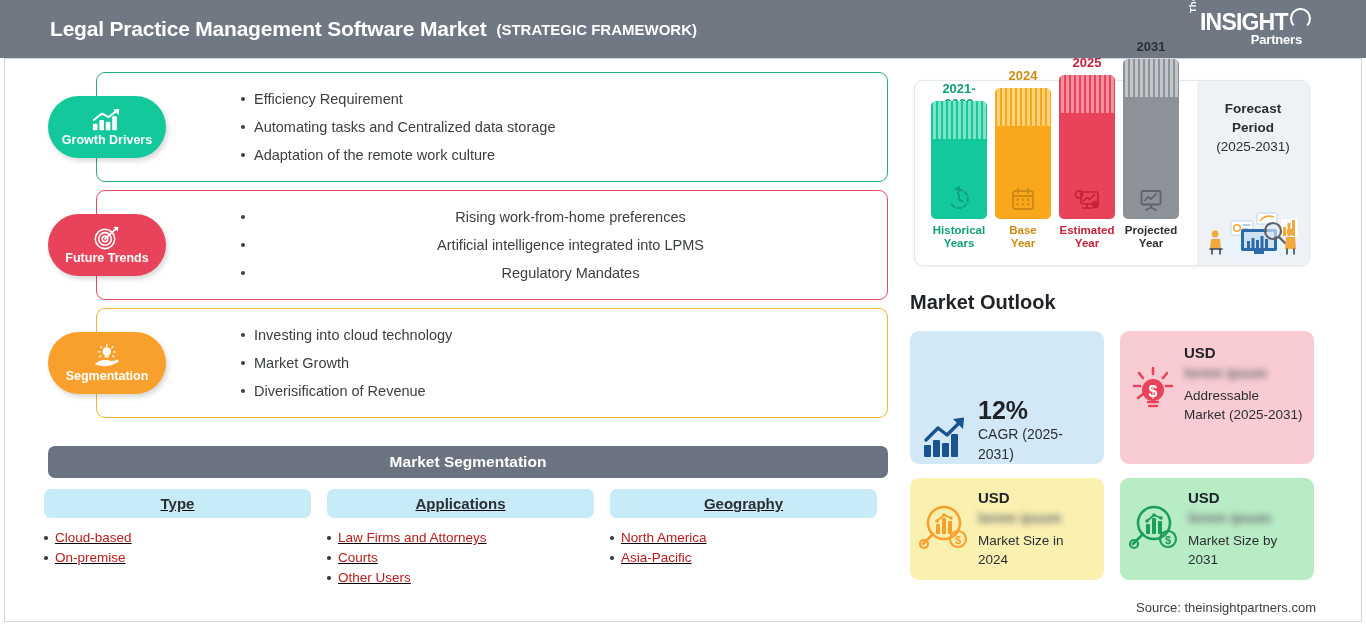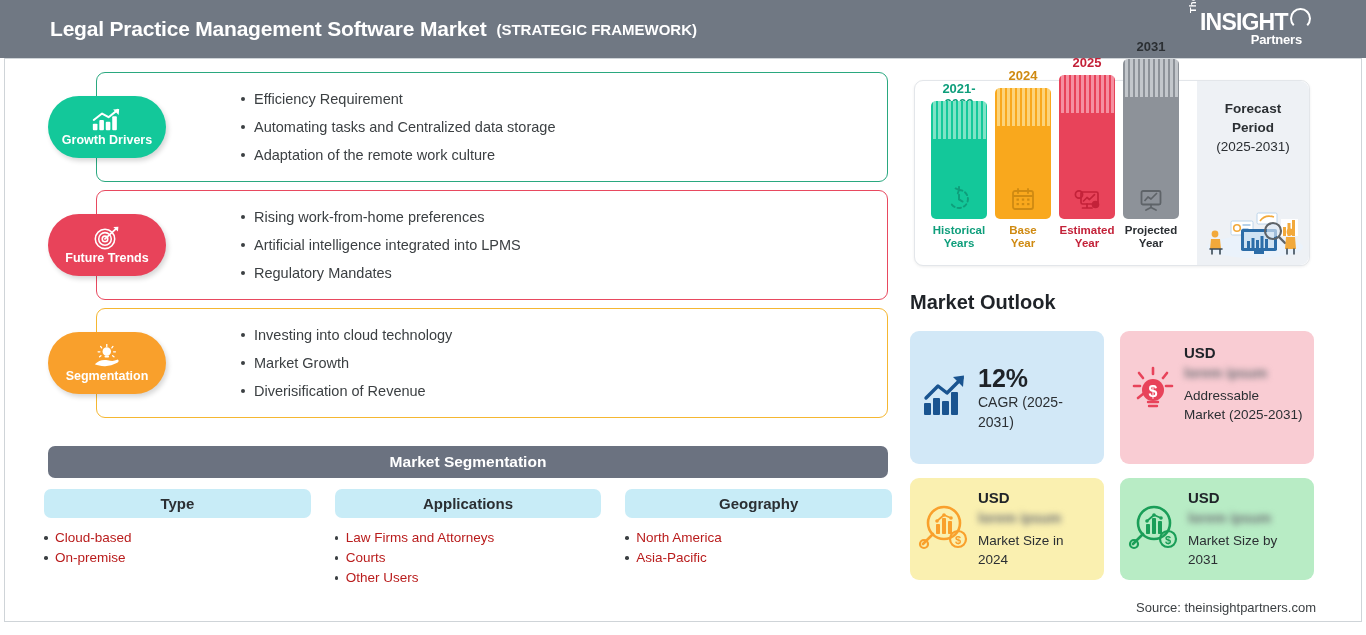--- a/index.html
+++ b/index.html
@@ -77,21 +77,21 @@
     color:#fff;font-size:12.5px;font-weight:bold;margin-top:1px;white-space:nowrap;
   }
   .pill-icon{height:24px;display:block;}
 
   
   .seg-title{
     position:absolute;left:48px;top:446px;width:840px;height:32px;
     background:#6b7280;border-radius:7px;color:#fff;font-size:15.5px;font-weight:bold;
     display:flex;align-items:center;justify-content:center;
   }
-  .seg-cols{position:absolute;left:44px;top:489px;width:848px;display:flex;gap:24px;}
+  .seg-cols{position:absolute;left:44px;top:489px;width:848px;display:flex;gap:16px;text-decoration:underline;}
   .seg-col{width:267px;}
   .seg-head{
     background:#c8ecf7;border-radius:7px;height:29px;
     display:flex;align-items:center;justify-content:center;
     font-size:15px;font-weight:bold;color:#2b2f33;
   }
   .seg-list{list-style:none;margin:10px 0 0 0;padding:0;}
   .seg-list li{
     position:relative;padding-left:11px;font-size:13.5px;color:#b91c1c;line-height:20px;
   }
@@ -129,21 +129,21 @@
   .forecast-t b{font-weight:bold;}
   .forecast-art{position:absolute;left:4px;bottom:6px;}
 
   
   .mo-title{
     position:absolute;left:910px;top:291px;font-size:20px;font-weight:bold;color:#1f2328;
   }
   .cards{position:absolute;left:910px;top:331px;width:410px;}
   .crow{display:flex;gap:16px;margin-bottom:14px;}
   .card{
-    border-radius:9px;box-sizing:border-box;position:relative;display:flex;align-items:center;
+    border-radius:9px;box-sizing:border-box;position:relative;display:flex;align-items:flex-end;
   }
   .card.blue{width:194px;height:133px;background:#d2e8f7;padding:0 12px;}
   .card.pink{width:194px;height:133px;background:#f9ccd3;padding:12px 10px 0 10px;align-items:flex-start;}
   .card.yellow{width:194px;height:102px;background:#faf0b0;padding:10px 10px 0 8px;align-items:flex-start;}
   .card.green{width:194px;height:102px;background:#b8ecc5;padding:10px 10px 0 8px;align-items:flex-start;}
   .card-ic{flex:0 0 auto;margin-right:8px;}
   .card-body{flex:1 1 auto;min-width:0;}
   .big-num{font-size:25px;font-weight:bold;color:#1f2328;line-height:28px;}
   .sub-line{font-size:14px;color:#2b2f33;line-height:20px;}
   .usd{font-size:15px;font-weight:bold;color:#1f2328;line-height:19px;}
@@ -192,21 +192,21 @@
           <rect x="16" y="15" width="5" height="9" fill="#fff" rx="1"></rect>
           <rect x="23" y="9" width="5" height="15" fill="#fff" rx="1"></rect>
           <path d="M3 13 L12 6 L19 10 L29 2" stroke="#fff" stroke-width="2.2" fill="none" stroke-linecap="round" stroke-linejoin="round"></path>
           <path d="M24 1.5 L30.5 1 L30 7.5 Z" fill="#fff"></path>
         </svg>
         <span class="pill-label">Growth Drivers</span>
       </div>
     </div>
 
     <div class="drv-row red">
-      <div class="drv-box" style="border-color: rgb(232, 73, 95);">
+      <div class="drv-box" style="border-color: rgb(232, 73, 95); text-align: center;">
         <ul class="bullets">
           <li>Rising work-from-home preferences</li>
           <li>Artificial intelligence integrated into LPMS</li>
           <li>Regulatory Mandates</li>
         </ul>
       </div>
       <div class="pill" style="background: rgb(232, 67, 90);">
         <svg class="pill-icon" viewBox="0 0 30 26">
           <circle cx="13" cy="14" r="10.5" fill="none" stroke="#fff" stroke-width="1.7"></circle>
           <circle cx="13" cy="14" r="6.8" fill="none" stroke="#fff" stroke-width="1.7"></circle>

